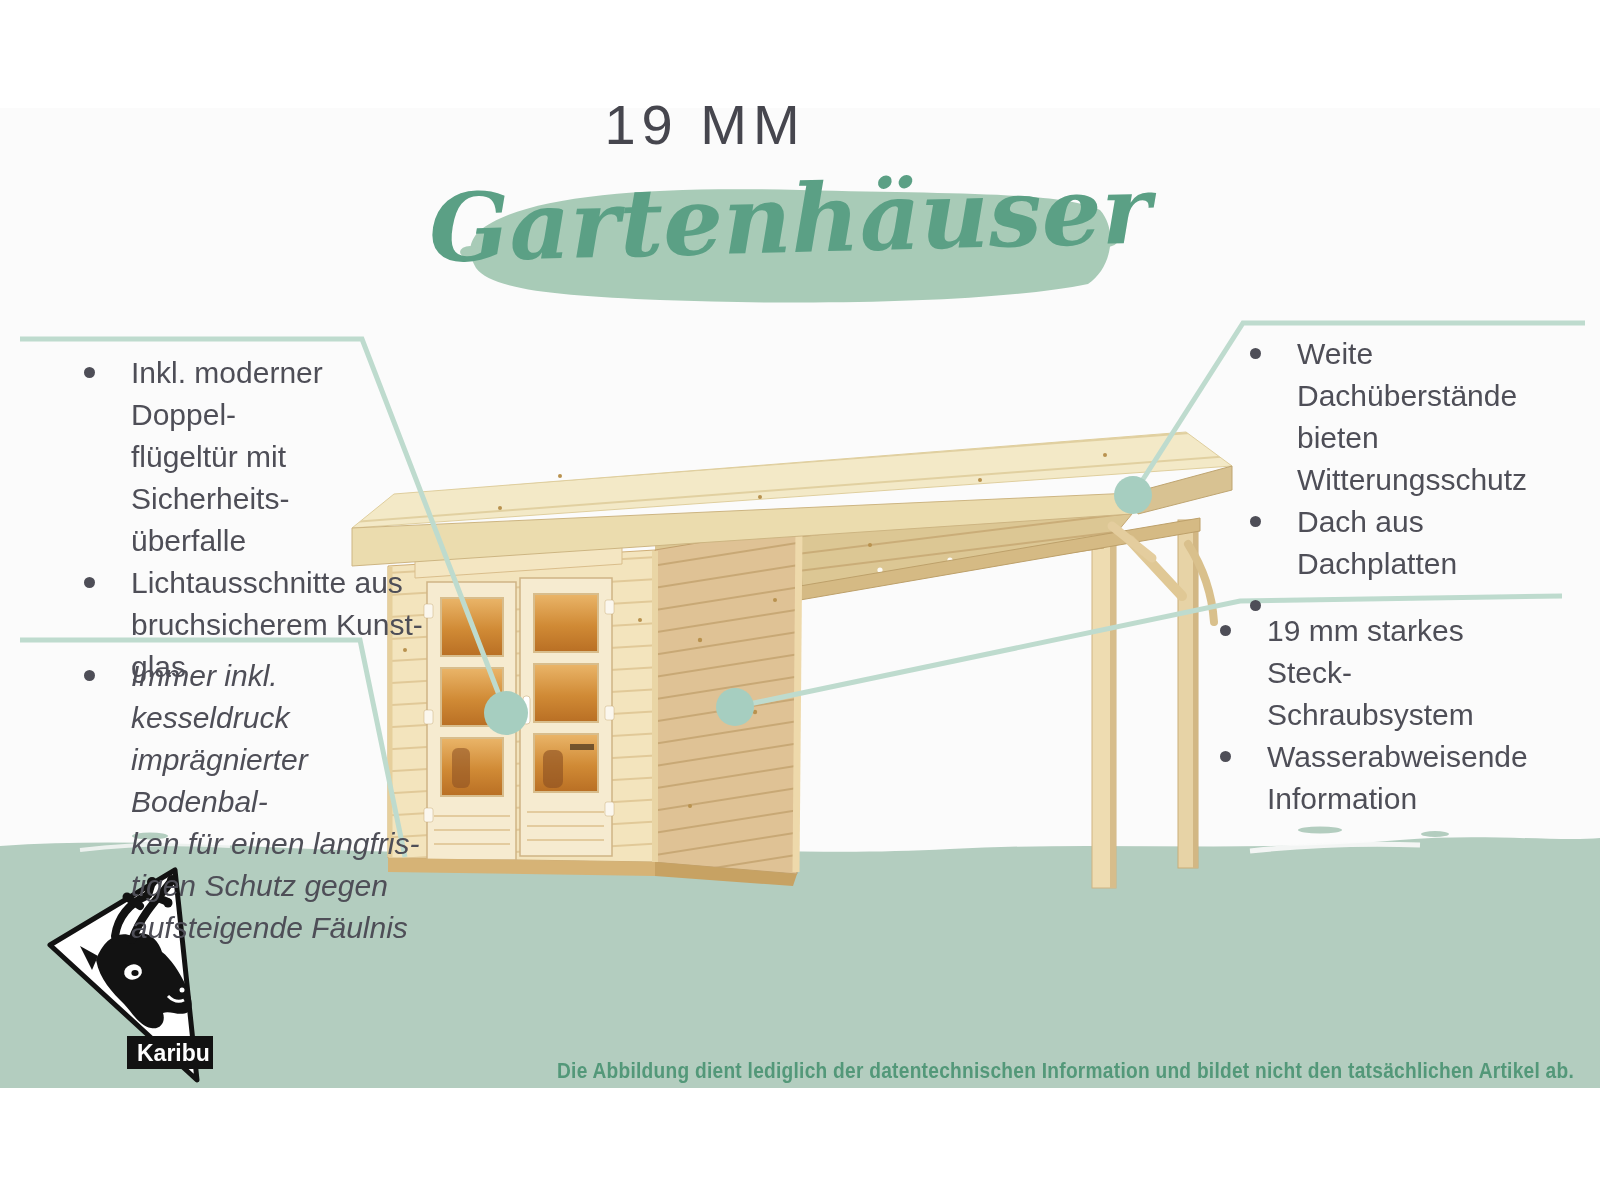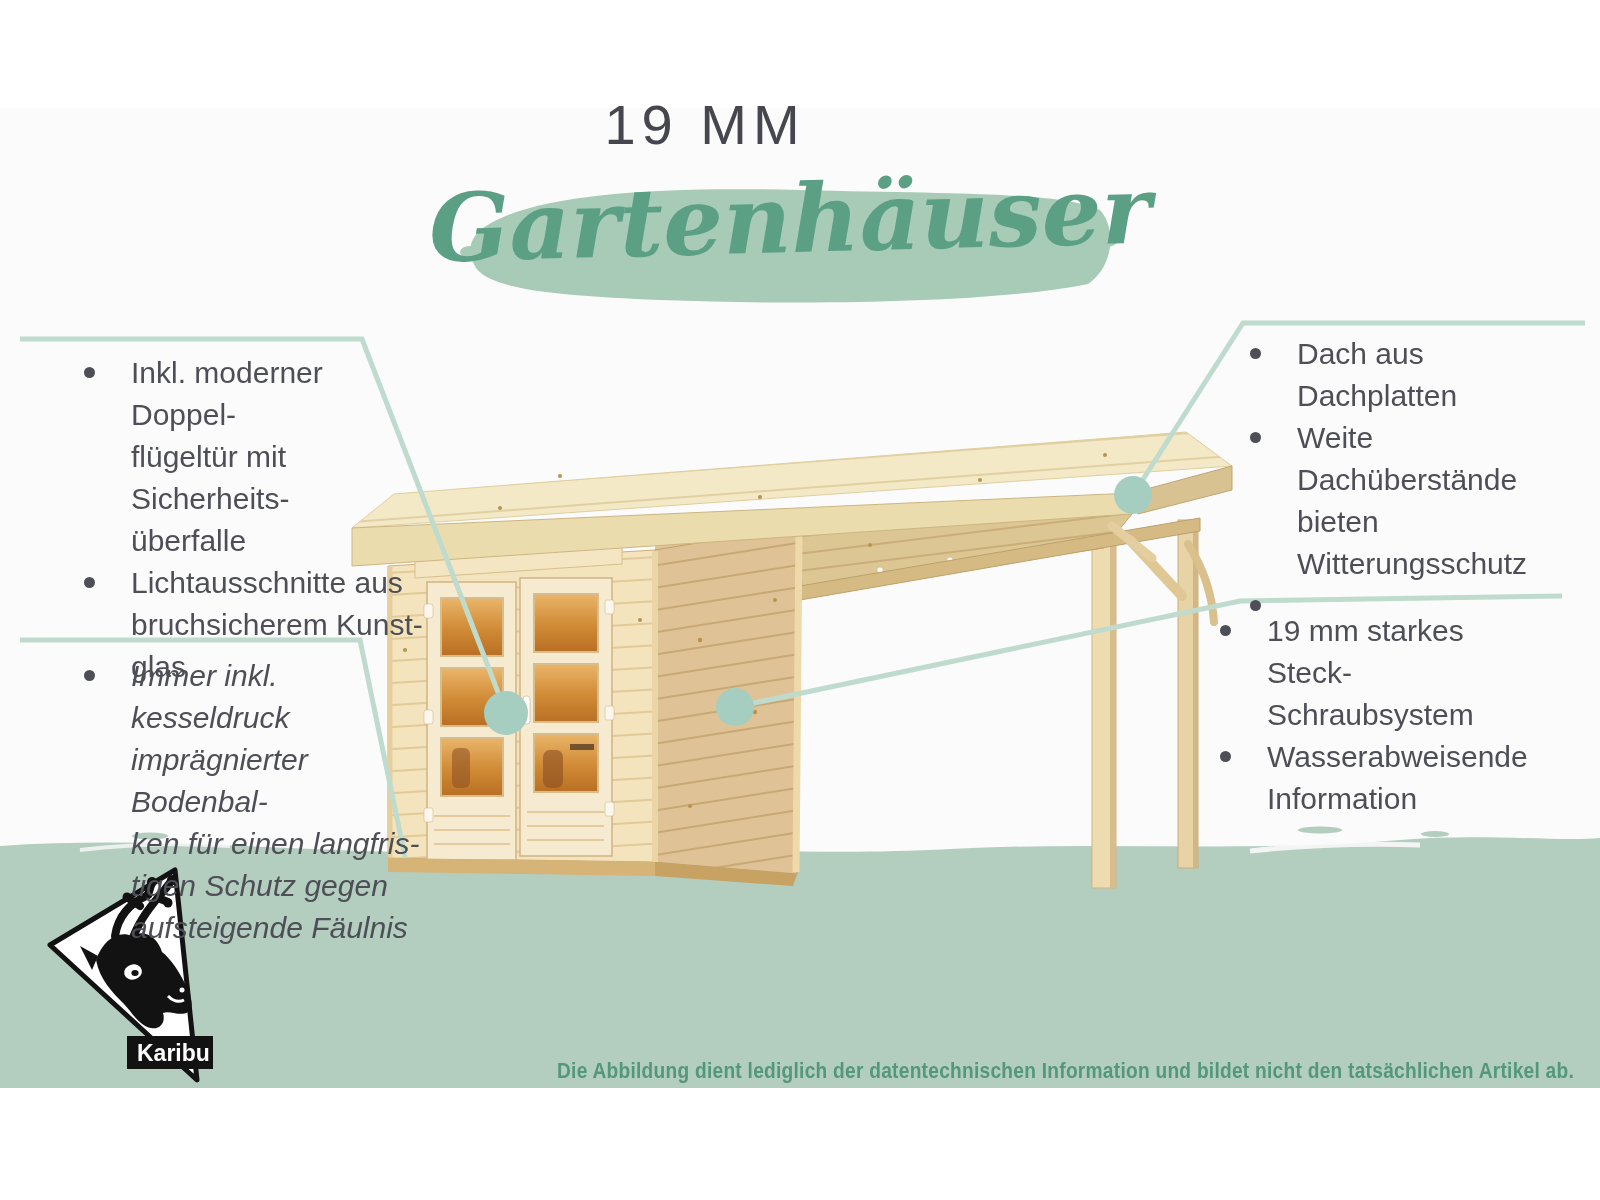--- a/index.html
+++ b/index.html
@@ -243,26 +243,26 @@
 imprägnierter Bodenbal-
 ken für einen langfris-
 tigen Schutz gegen
 aufsteigende Fäulnis</span>
       </li>
     </ul>
 
     <ul class="feat feat-rt">
       <li>
         <span class="dot"></span>
-        <span class="txt">Dach aus Dachplatten</span>
-      </li>
-      <li>
-        <span class="dot"></span>
         <span class="txt">Weite Dachüberstände
 bieten Witterungsschutz</span>
+      </li>
+      <li>
+        <span class="dot"></span>
+        <span class="txt">Dach aus Dachplatten</span>
       </li>
       <li>
         <span class="dot"></span>
       </li>
     </ul>
 
     <ul class="feat feat-rb">
       <li>
         <span class="dot"></span>
         <span class="txt">19 mm starkes Steck-

